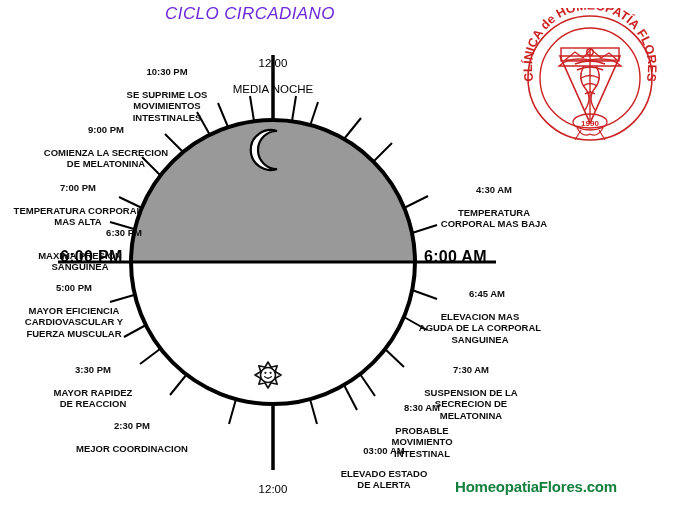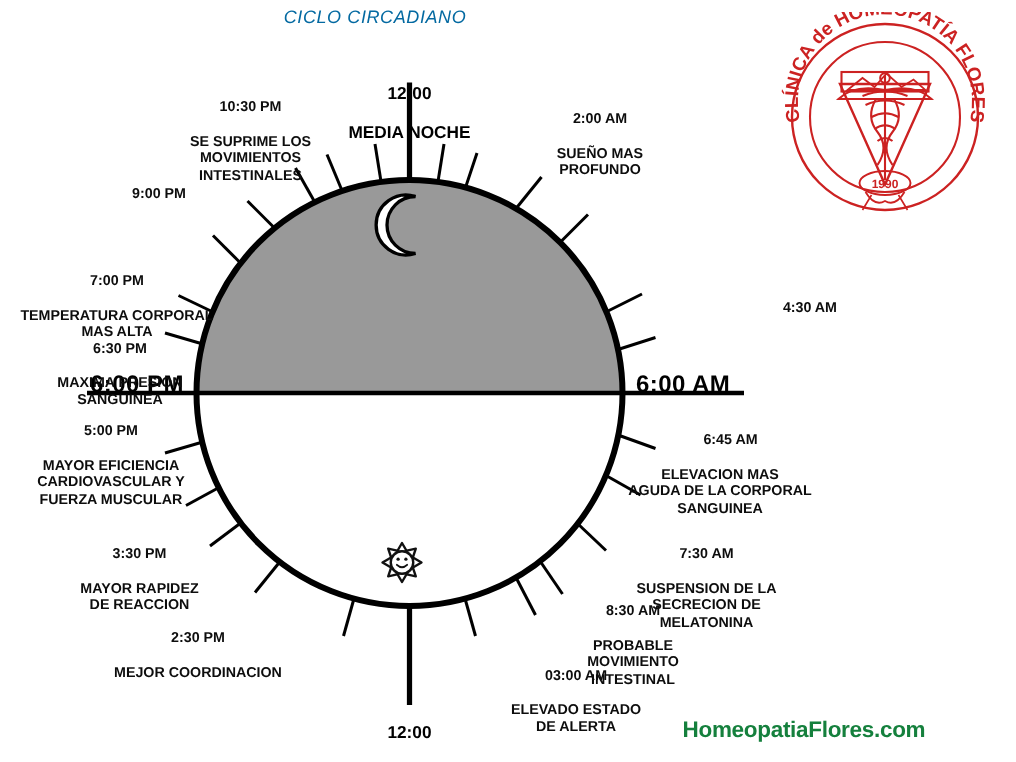--- a/index.html
+++ b/index.html
@@ -18,23 +18,23 @@
   }
 
   
   #title {
     position: absolute;
     left: 0;
     top: 4px;
     width: 500px;
     text-align: center;
     font-style: italic;
-    font-size: 12px;
+    font-size: 17px;
     letter-spacing: 0.4px;
-    color: #0369a1;
+    color: #6d28d9;
   }
 
   
   #diagram {
     position: absolute;
     left: 0;
     top: 0;
   }
 
   
@@ -52,21 +52,21 @@
     position: absolute;
     font-size: 16px;
     font-weight: bold;
     color: #000000;
     letter-spacing: 0.3px;
   }
 
   .hour-lbl {
     position: absolute;
     font-size: 11.5px;
-    font-weight: bold;
+    font-weight: normal;
     text-align: center;
     line-height: 13px;
     color: #000000;
     white-space: pre-line;
   }
 
   
   #logo {
     position: absolute;
     left: 515px;
@@ -196,30 +196,32 @@
 
   <div class="lbl c" style="left:102px; top:54px; width:130px;">
     <span style="display: block;">10:30 PM</span>
     <span>SE SUPRIME LOS
 MOVIMIENTOS
 INTESTINALES</span>
   </div>
 
   <div class="lbl c" style="left:26px; top:112px; width:160px;">
     <span style="display: block;">9:00 PM</span>
+    <span>COMIENZA LA SECRECION
+DE MELATONINA</span>
   </div>
 
   <div class="lbl c" style="left:2px; top:170px; width:152px;">
     <span style="display: block;">7:00 PM</span>
     <span>TEMPERATURA CORPORAL
 MAS ALTA</span>
   </div>
 
   <div class="lbl c" style="left:18px; top:215px; width:124px;">
-    <span style="display: block;">6:30 PM</span>
+    <span style="display: block; text-align: right;">6:30 PM</span>
     <span>MAXIMA PRESION
 SANGUINEA</span>
   </div>
 
   <div class="lbl c" style="left:6px; top:270px; width:136px;">
     <span style="display: block;">5:00 PM</span>
     <span>MAYOR EFICIENCIA
 CARDIOVASCULAR Y
 FUERZA MUSCULAR</span>
   </div>
@@ -255,29 +257,26 @@
 MELATONINA</span>
   </div>
 
   <div class="lbl c" style="left:409px; top:276px; width:142px;">
     <span style="display: block; margin-left: 14px;">6:45 AM</span>
     <span>ELEVACION MAS
 AGUDA DE LA CORPORAL
 SANGUINEA</span>
   </div>
 
-  <div class="lbl c" style="left:430px; top:188px; width:128px;text-align:right;">
+  <div class="lbl c" style="left:430px; top:172px; width:128px;">
     <span style="display: block;">4:30 AM</span>
-  </div>
-
-  <div class="lbl c" style="left:348px; top:62px; width:104px;">
-    <span style="display: block;">2:00 AM</span>
-    <span>SUEÑO MAS
-PROFUNDO</span>
-  </div>
+    <span>TEMPERATURA
+CORPORAL MAS BAJA</span>
+  </div>
+
 
   <svg id="logo" width="150" height="140" viewBox="0 0 150 140">
     <defs>
       <path id="arcOuter" d="M 20 78 A 58 58 0 1 1 130 78"></path>
       <path id="arcInner" d="M 26 80 A 52 52 0 1 0 124 80"></path>
     </defs>
 
     <circle cx="75" cy="70" r="62" fill="none" stroke="#cc2222" stroke-width="1.6"></circle>
     <circle cx="75" cy="70" r="50" fill="none" stroke="#cc2222" stroke-width="1.4"></circle>
 

